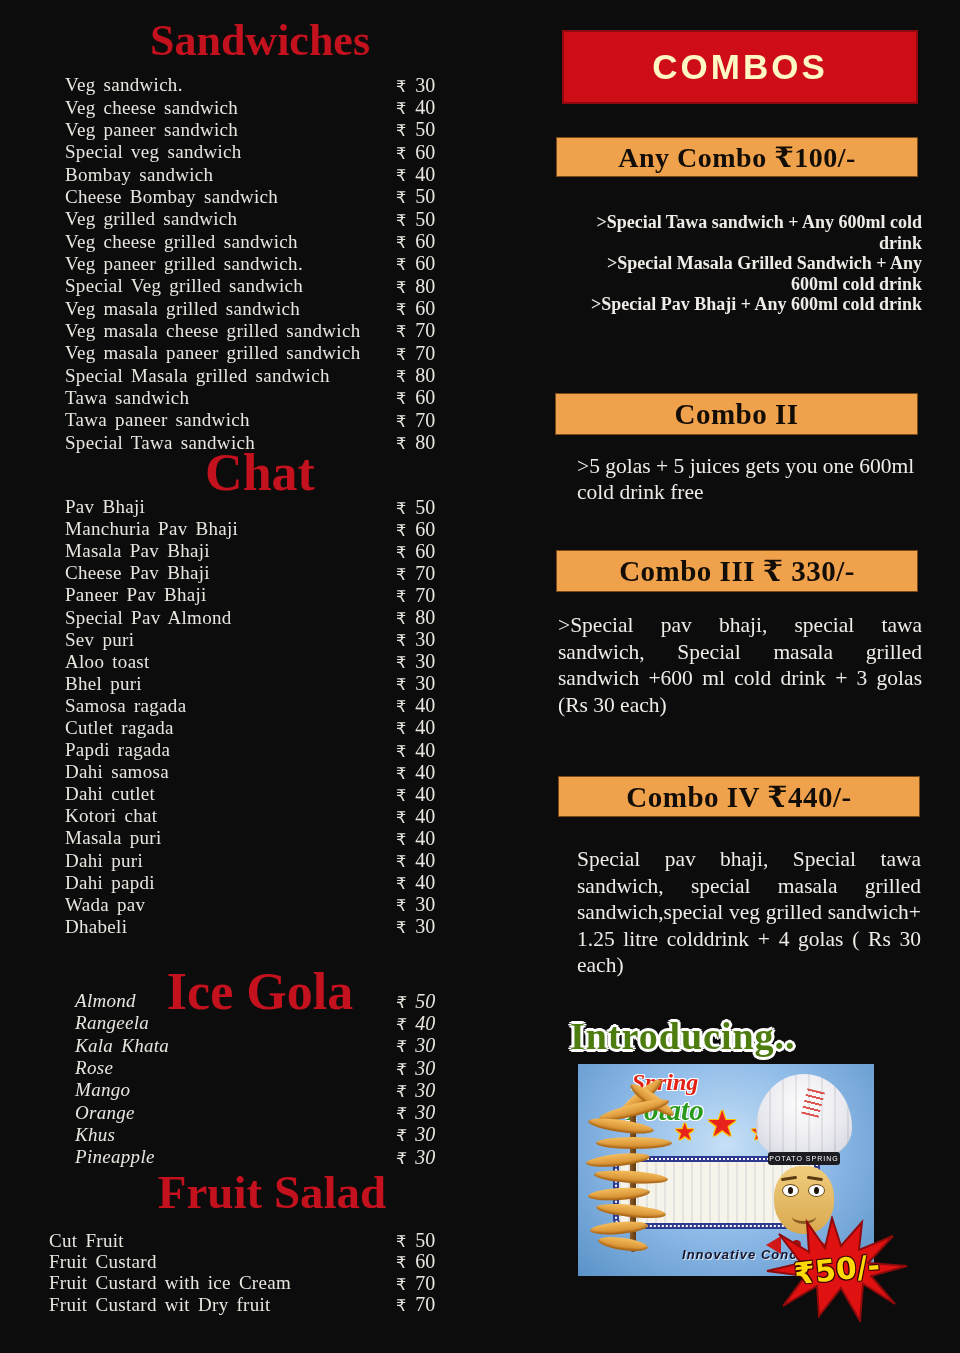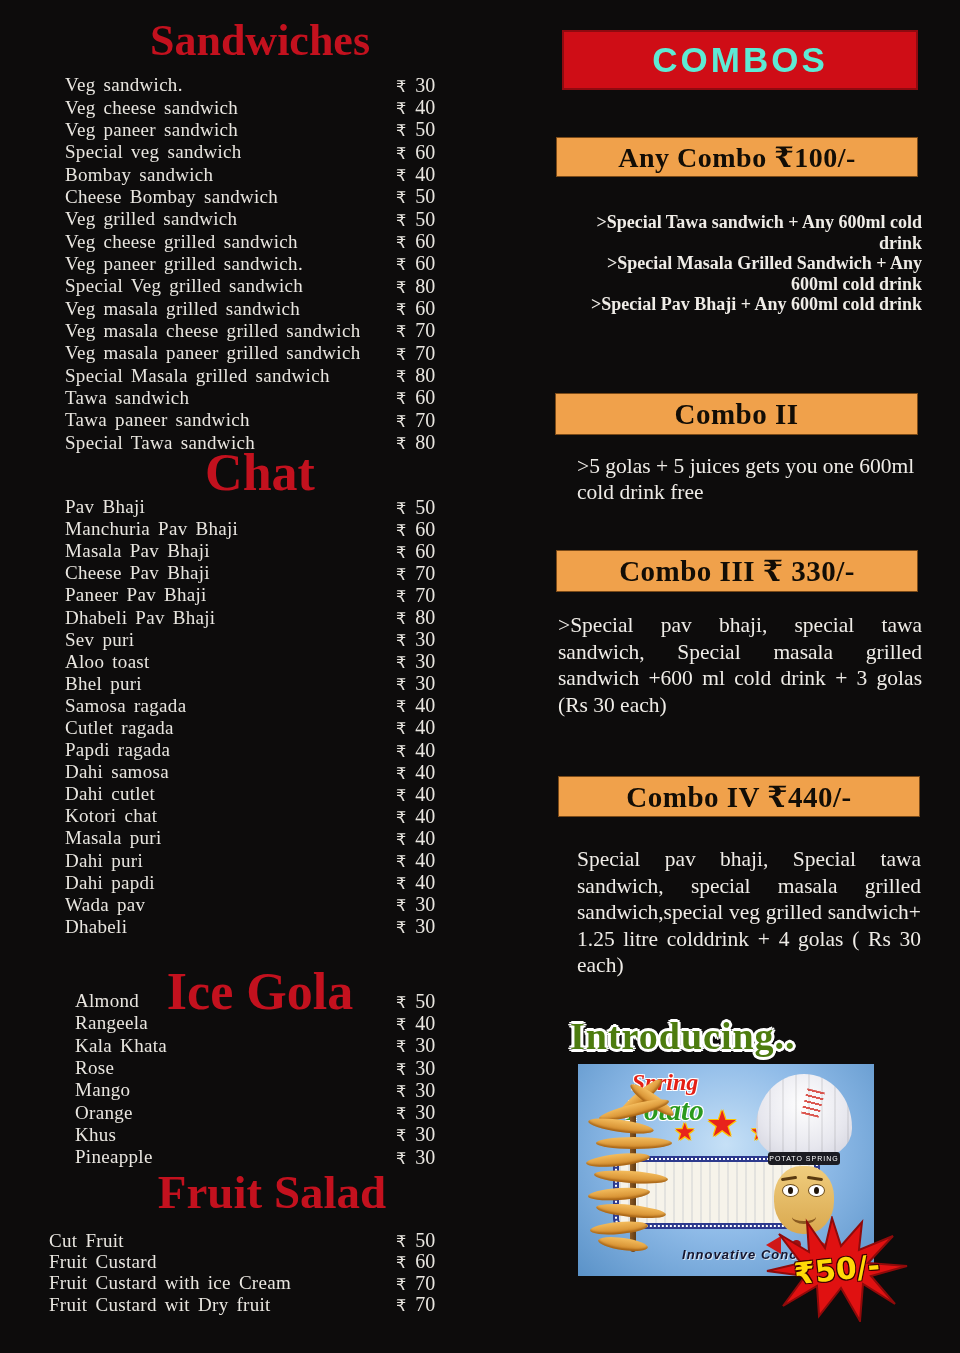--- a/index.html
+++ b/index.html
@@ -17,33 +17,33 @@
 
   .menu-items{position:absolute;left:0;width:520px;display:flex;flex-direction:column;}
   #items-sand{top:74px;}
   #items-chat{top:496px;}
   #items-ice{top:990px;}
   #items-fruit{top:1230px;}
 
   .row{display:flex;align-items:center;height:22.35px;
        padding-left:65px;padding-right:48px;box-sizing:border-box;}
   #items-chat .row{height:22.1px;}
-  #items-ice .row{height:22.3px;padding-left:75px;}
+  #items-ice .row{height:22.3px;padding-left:75px;font-style:italic;}
   #items-fruit .row{height:21.3px;padding-left:49px;}
   .nm{flex:1;font-size:19px;letter-spacing:.3px;word-spacing:3px;white-space:nowrap;}
   .pr{width:76px;display:flex;gap:9px;align-items:baseline;}
   .rupee{font-family:"DejaVu Sans",sans-serif;font-size:16px;}
   .num{font-size:20px;}
 
   
-  #combos-box{position:absolute;left:562px;top:30px;width:356px;height:60px;
+  #combos-box{position:absolute;left:562px;top:30px;width:356px;height:74px;
       background:#cf0d16;border:2px solid #8f0a10;box-sizing:border-box;
       display:flex;align-items:center;justify-content:center;
       font-family:"Liberation Sans","DejaVu Sans",sans-serif;font-weight:800;
-      font-size:35px;letter-spacing:3px;color:#5eead4;}
+      font-size:35px;letter-spacing:3px;color:#fef9c3;}
   .obar{position:absolute;background:#f0a14b;border:1px solid #7a4a18;box-sizing:border-box;
       display:flex;align-items:center;justify-content:center;color:#120d06;
       font-weight:bold;letter-spacing:.5px;}
   #bar1{left:556px;top:137px;width:362px;height:40px;font-size:28px;}
   #bar2{left:555px;top:393px;width:363px;height:42px;font-size:29px;}
   #bar3{left:556px;top:550px;width:362px;height:42px;font-size:29px;}
   #bar4{left:558px;top:776px;width:362px;height:41px;font-size:29px;}
 
   #bullets{position:absolute;left:576px;top:212px;width:346px;text-align:right;}
   #bullets p{margin:0;font-size:18px;font-weight:bold;line-height:20.5px;color:#efece7;}
@@ -322,21 +322,21 @@
 
       <div class="row">
         <span class="nm">Paneer Pav Bhaji</span>
         <span class="pr">
           <span class="rupee">₹</span>
           <span class="num">70</span>
         </span>
       </div>
 
       <div class="row">
-        <span class="nm">Dhabeli Pav Bhaji</span>
+        <span class="nm">Special Pav Almond</span>
         <span class="pr">
           <span class="rupee">₹</span>
           <span class="num">80</span>
         </span>
       </div>
 
       <div class="row">
         <span class="nm">Sev puri</span>
         <span class="pr">
           <span class="rupee">₹</span>

